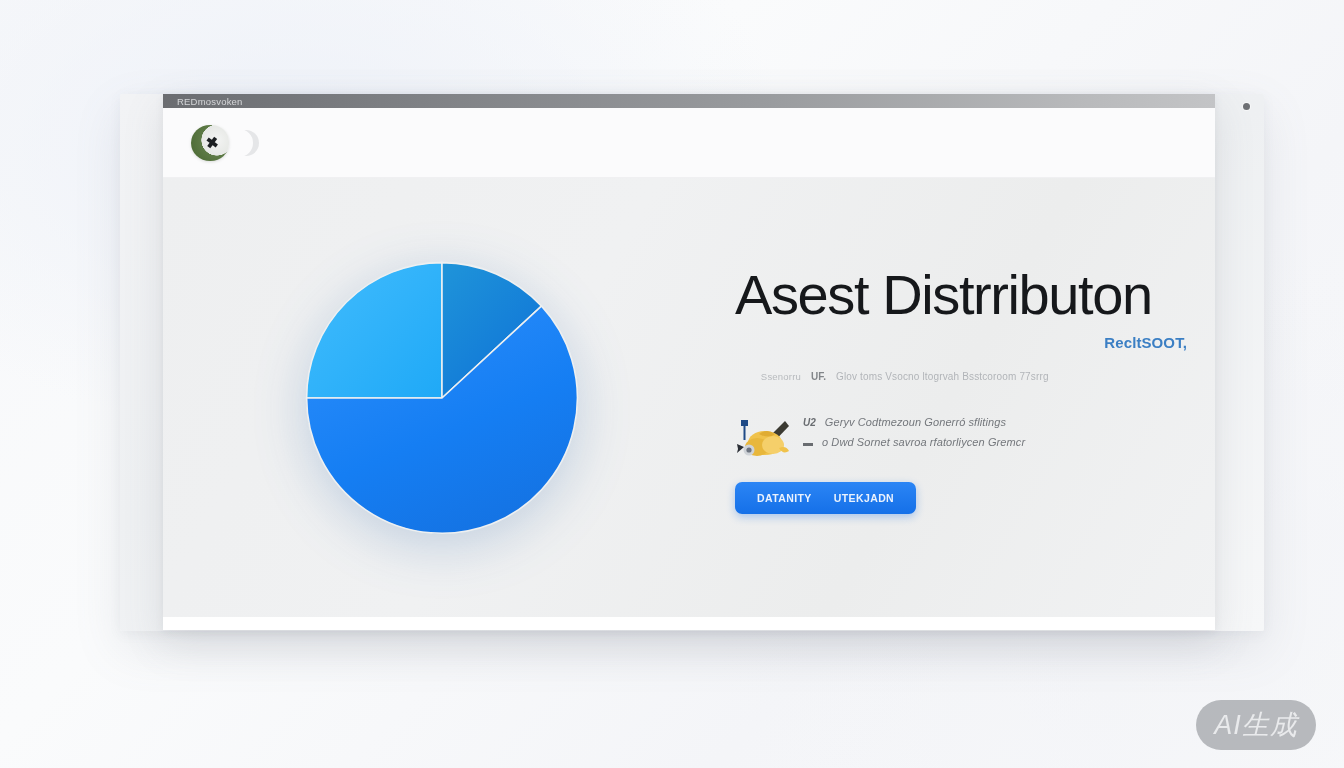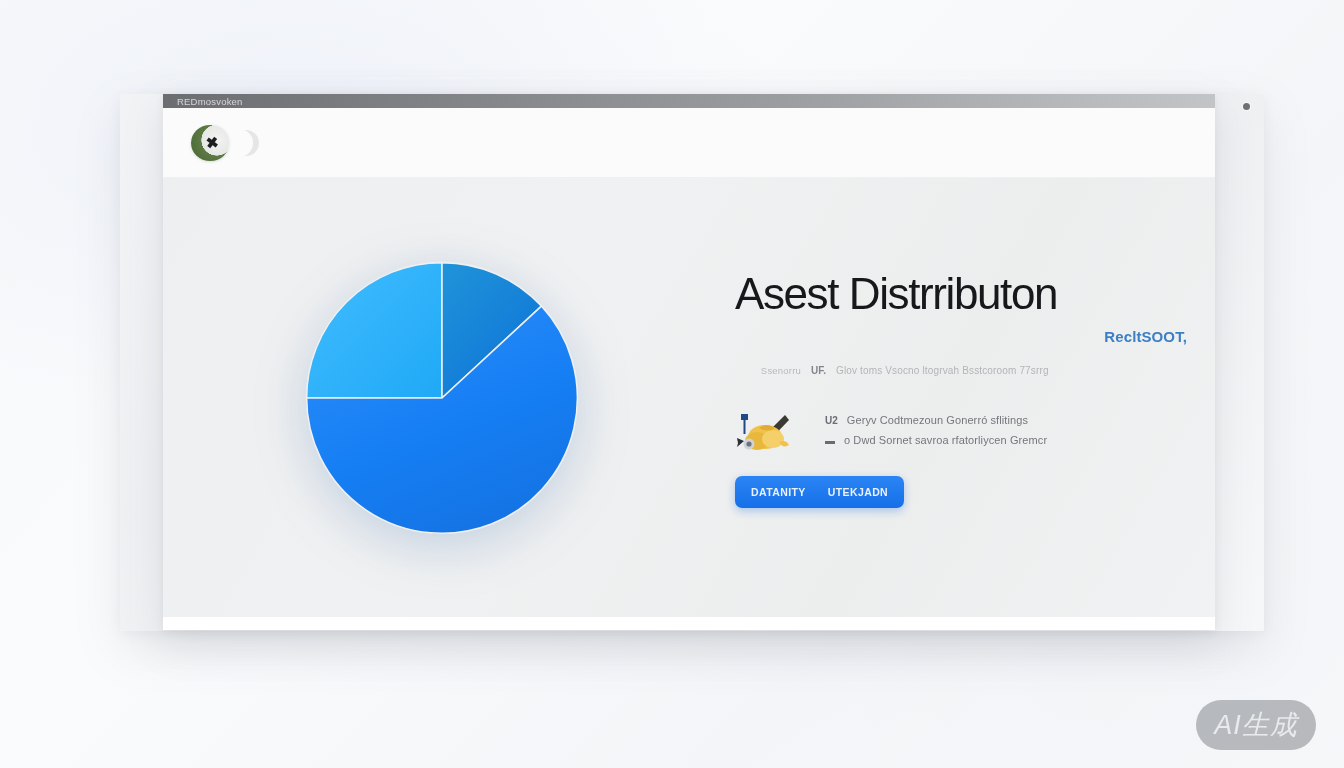--- a/index.html
+++ b/index.html
@@ -173,21 +173,21 @@
   .pie-wrap svg { display: block; width: 100%; height: 100%; }
 
   
   .info-panel {
     flex: 1 1 auto;
     padding-left: 34px;
     padding-bottom: 16px;
     min-width: 0;
   }
   .headline {
-    font-size: 44px;
+    font-size: 56px;
     font-weight: 400;
     color: #16181b;
     letter-spacing: -1.4px;
     line-height: 1.06;
     margin: 0 0 10px 0;
     white-space: nowrap;
   }
   .subhead {
     font-size: 15px;
     font-weight: 700;
@@ -224,23 +224,24 @@
   }
   .stat-text {
     font-size: 10px;
     color: #93979d;
     letter-spacing: 0.15px;
     white-space: nowrap;
   }
 
   .feature-block {
     display: flex;
-    align-items: flex-end;
-    gap: 28px;
+    align-items: center;
+    gap: 6px;
     margin-bottom: 22px;
+    font-style: italic;
   }
   .feature-illustration {
     flex: 0 0 62px;
     height: 46px;
     position: relative;
     margin-top: 4px;
   }
   .feature-illustration svg { display: block; }
   .feature-lines { padding-top: 2px; }
   .feature-line {
@@ -265,21 +266,21 @@
     white-space: nowrap;
     opacity: 0.82;
   }
 
   .cta-button {
     display: inline-flex;
     align-items: center;
     justify-content: center;
     gap: 22px;
     min-width: 140px;
-    padding: 10px 16px;
+    padding: 10px 22px;
     border: none;
     border-radius: 7px;
     background: linear-gradient(180deg, #2b85f5 0%, #1570e8 100%);
     box-shadow: 0 3px 9px rgba(23,110,230,0.32);
     cursor: pointer;
     font-family: inherit;
   }
   .cta-text {
     font-size: 10.5px;
     font-weight: 700;

